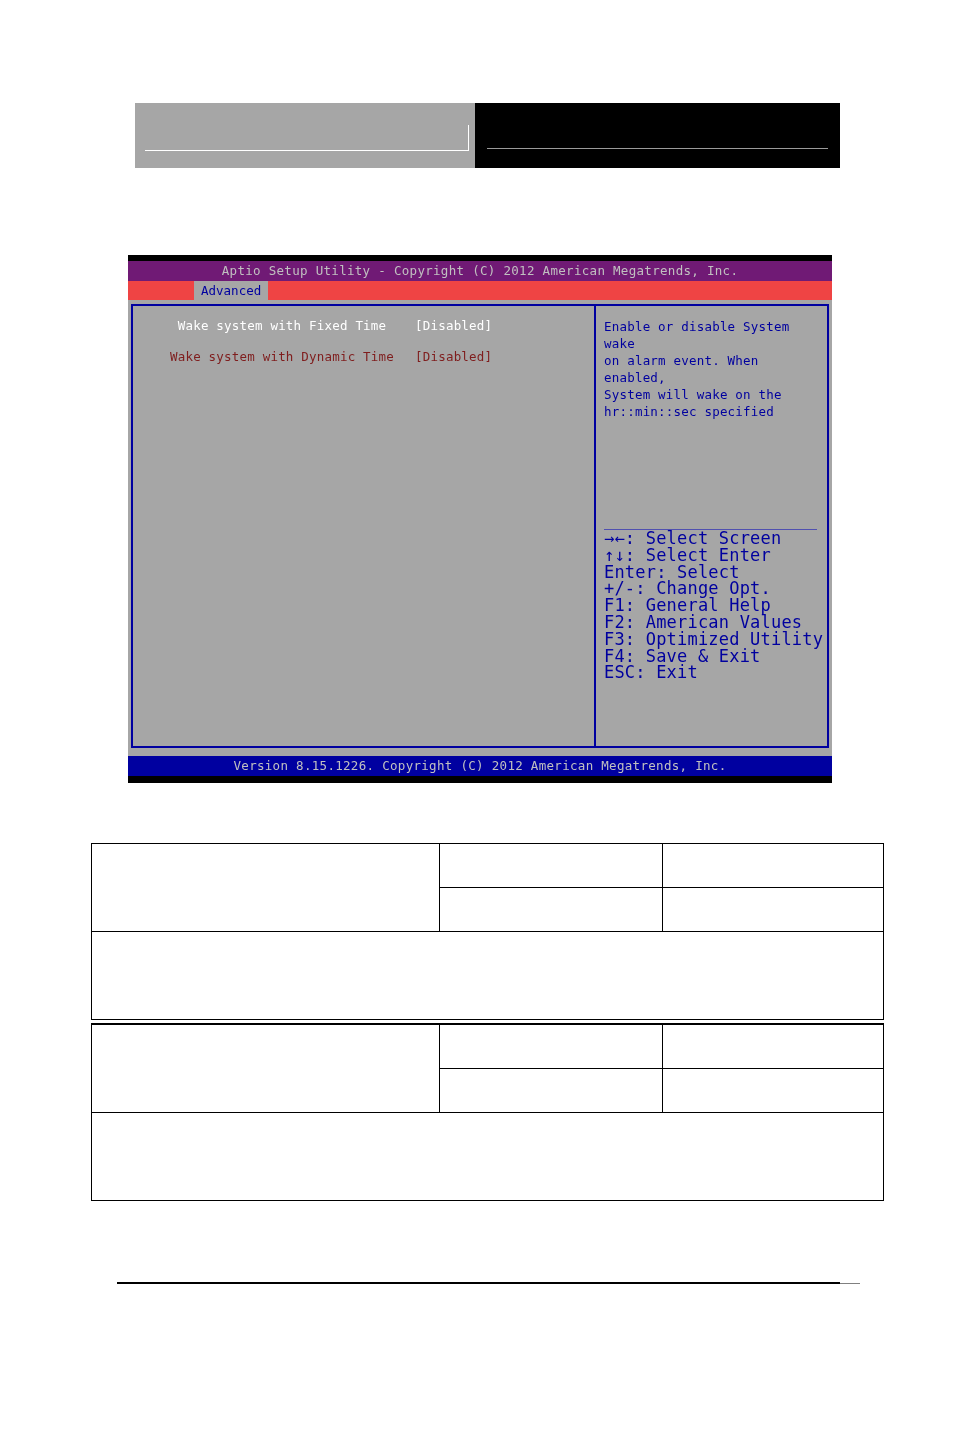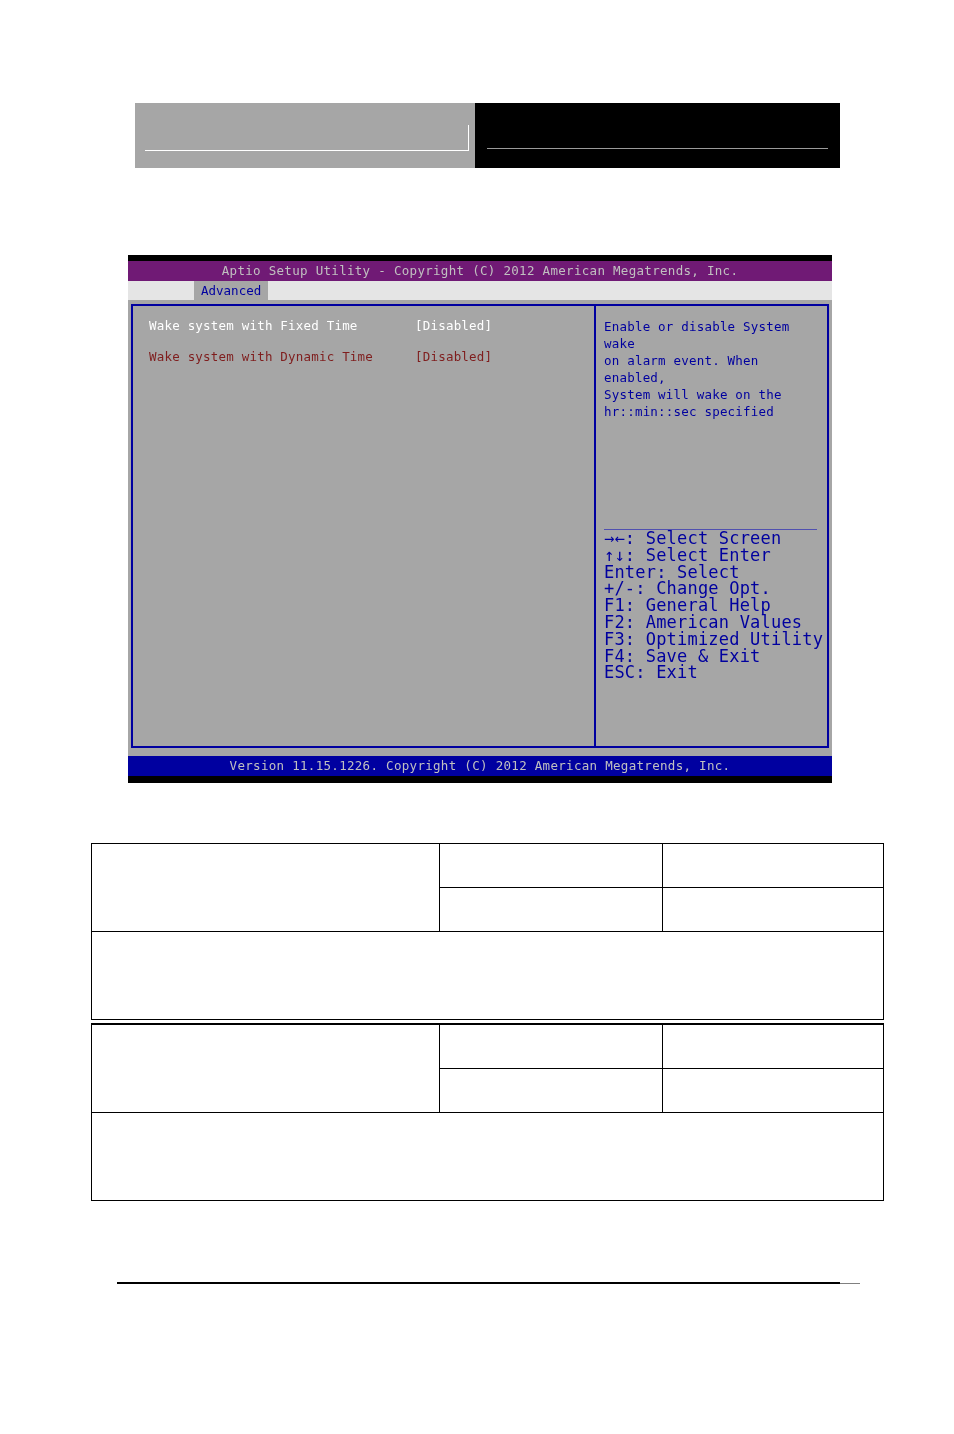--- a/index.html
+++ b/index.html
@@ -78,21 +78,21 @@
     height: 20px;
     line-height: 20px;
     text-align: center;
     color: #c0c0c0;
     font-size: 12.5px;
     letter-spacing: 0.3px;
     background: #701a75;
   }
   .bios-tabbar {
     height: 19px;
-    background: #e5e5e5;
+    background: #ef4444;
     position: relative;
   }
   .bios-tab {
     position: absolute;
     left: 66px;
     top: 0;
     height: 19px;
     line-height: 19px;
     padding: 0 7px;
     background: #a6a6a6;
@@ -106,20 +106,21 @@
     position: relative;
     padding: 4px 3px 0 3px;
     display: flex;
   }
   .panel-left {
     width: 464px;
     border: 2px solid #0000a0;
     border-right: 1px solid #0000a0;
     background: #a6a6a6;
     padding: 12px 0 0 16px;
+    text-align: center;
   }
   .panel-right {
     flex: 1;
     border: 2px solid #0000a0;
     border-left: 1px solid #0000a0;
     background: #a6a6a6;
     padding: 12px 24px 0 8px;
     position: relative;
   }
 
@@ -282,21 +283,21 @@
         <div>F2: American Values</div>
         <div>F3: Optimized Utility</div>
         <div>F4: Save &amp; Exit</div>
         <div>ESC: Exit</div>
       </div>
 
     </div>
   </div>
 
   <div class="bios-footgap"></div>
-  <div class="bios-footer">Version 11.15.1226. Copyright (C) 2012 American Megatrends, Inc.</div>
+  <div class="bios-footer">Version 8.15.1226. Copyright (C) 2012 American Megatrends, Inc.</div>
   <div class="bios-botstrip"></div>
 </div>
 
 <table class="spec-table t-a">
   <tbody>
       <tr class="r-tall">
     <td class="c-name" rowspan="2"></td>
     <td class="c-mid"></td>
     <td class="c-last"></td>
   </tr>

